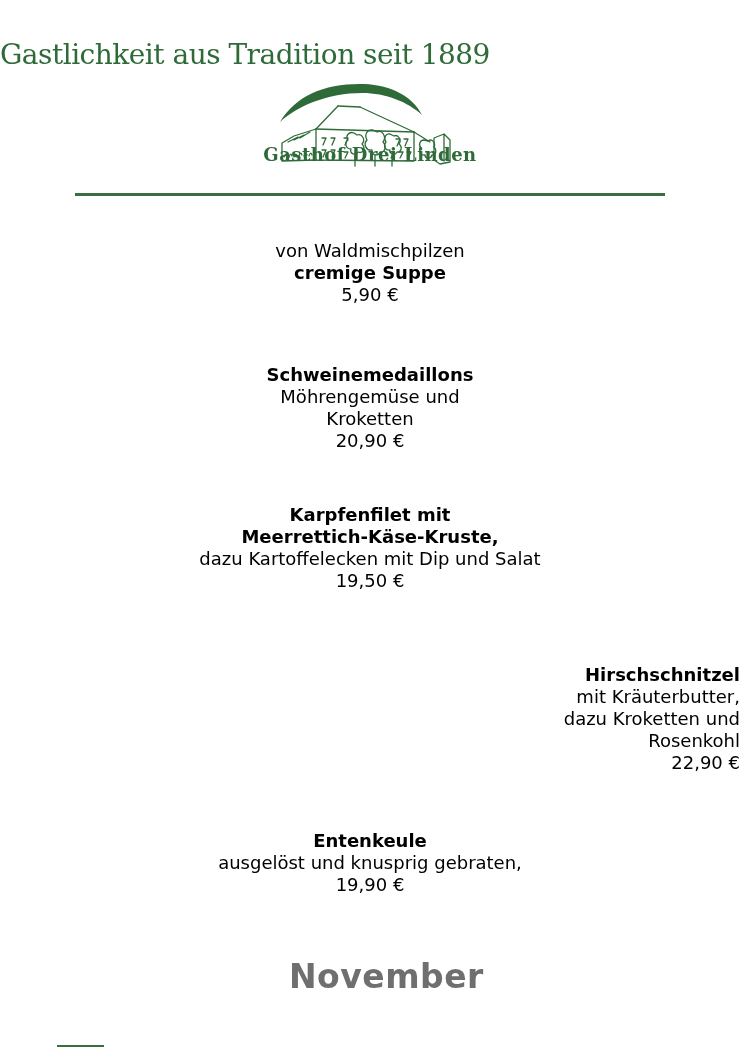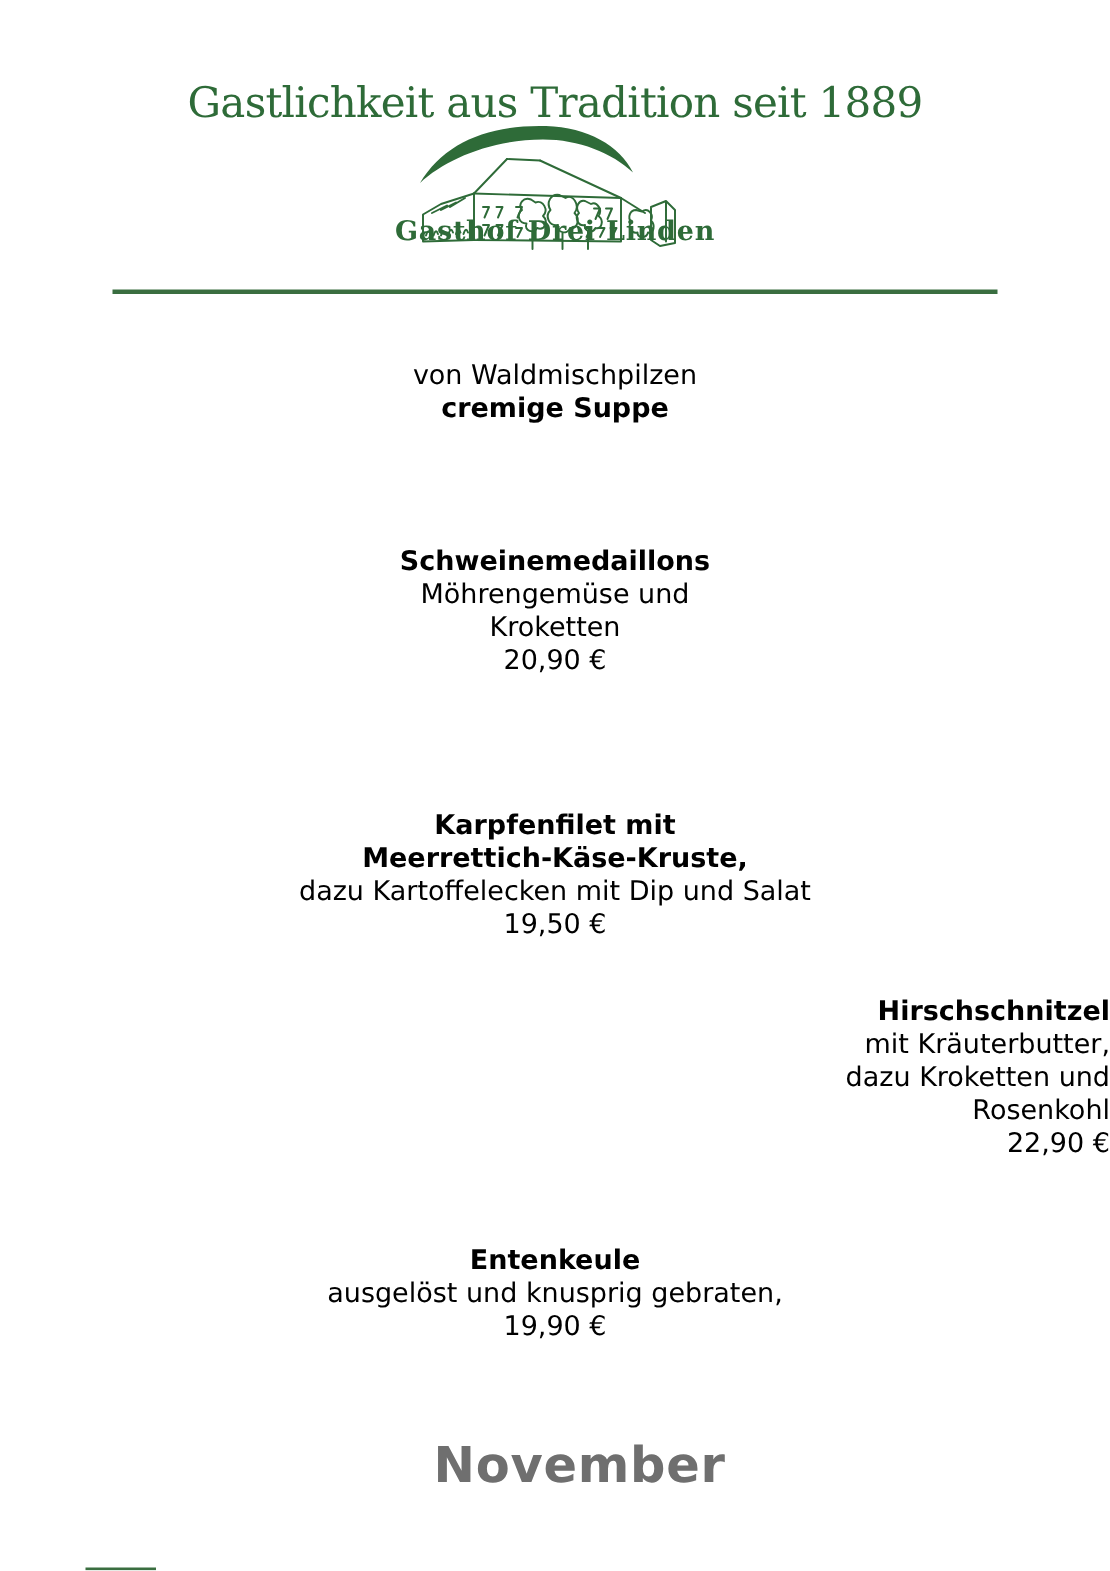--- a/index.html
+++ b/index.html
@@ -6,22 +6,21 @@
   .page {
     position: relative;
     width: 740px;
     height: 1047px;
     background: #ffffff;
     font-family: "DejaVu Sans", sans-serif;
     overflow: hidden;
   }
   .tagline {
     position: absolute;
-    top: 52px; left: 0; width: 100%;
-    text-align: center;
+    top: 38px; left: 0; width: 100%;
     font-family: "DejaVu Serif", serif;
     font-size: 28px;
     letter-spacing: -0.5px;
     color: var(--green, #2e6b38);
   }
   .logo-svg {
     position: absolute;
     top: 82px; left: 278px;
     width: 184px; height: 88px;
   }
@@ -111,28 +110,29 @@
   </svg>
 
   <div class="logo-caption">Gasthof Drei Linden</div>
 
   <div class="divider"></div>
 
   <div>
       <div class="menu-item" style="top: 240px;">
         <div class="menu-line"><span>von Waldmischpilzen</span></div>
         <div class="menu-line"><span class="b">cremige Suppe</span></div>
+        <div class="menu-line"><span>5,90 €</span></div>
       </div>
       <div class="menu-item" style="top: 364px;">
         <div class="menu-line"><span class="b">Schweinemedaillons</span></div>
         <div class="menu-line"><span>Möhrengemüse und</span></div>
         <div class="menu-line"><span>Kroketten</span></div>
         <div class="menu-line"><span>20,90 €</span></div>
       </div>
-      <div class="menu-item" style="top: 540px;">
+      <div class="menu-item" style="top: 504px;">
         <div class="menu-line"><span class="b">Karpfenfilet mit</span></div>
         <div class="menu-line"><span class="b">Meerrettich-Käse-Kruste,</span></div>
         <div class="menu-line"><span>dazu Kartoffelecken mit Dip und Salat</span></div>
         <div class="menu-line"><span>19,50 €</span></div>
       </div>
       <div class="menu-item" style="top: 664px; text-align: right;">
         <div class="menu-line"><span class="b">Hirschschnitzel</span></div>
         <div class="menu-line"><span>mit Kräuterbutter,</span></div>
         <div class="menu-line"><span>dazu Kroketten und</span></div>
         <div class="menu-line"><span>Rosenkohl</span></div>

